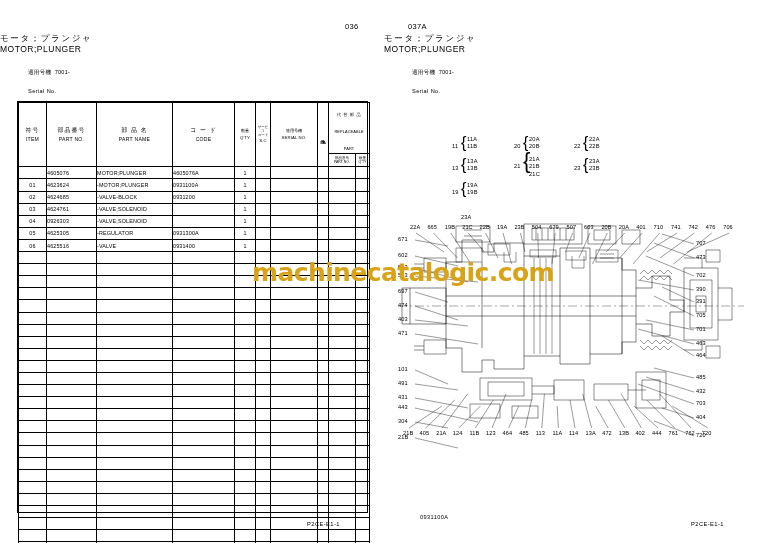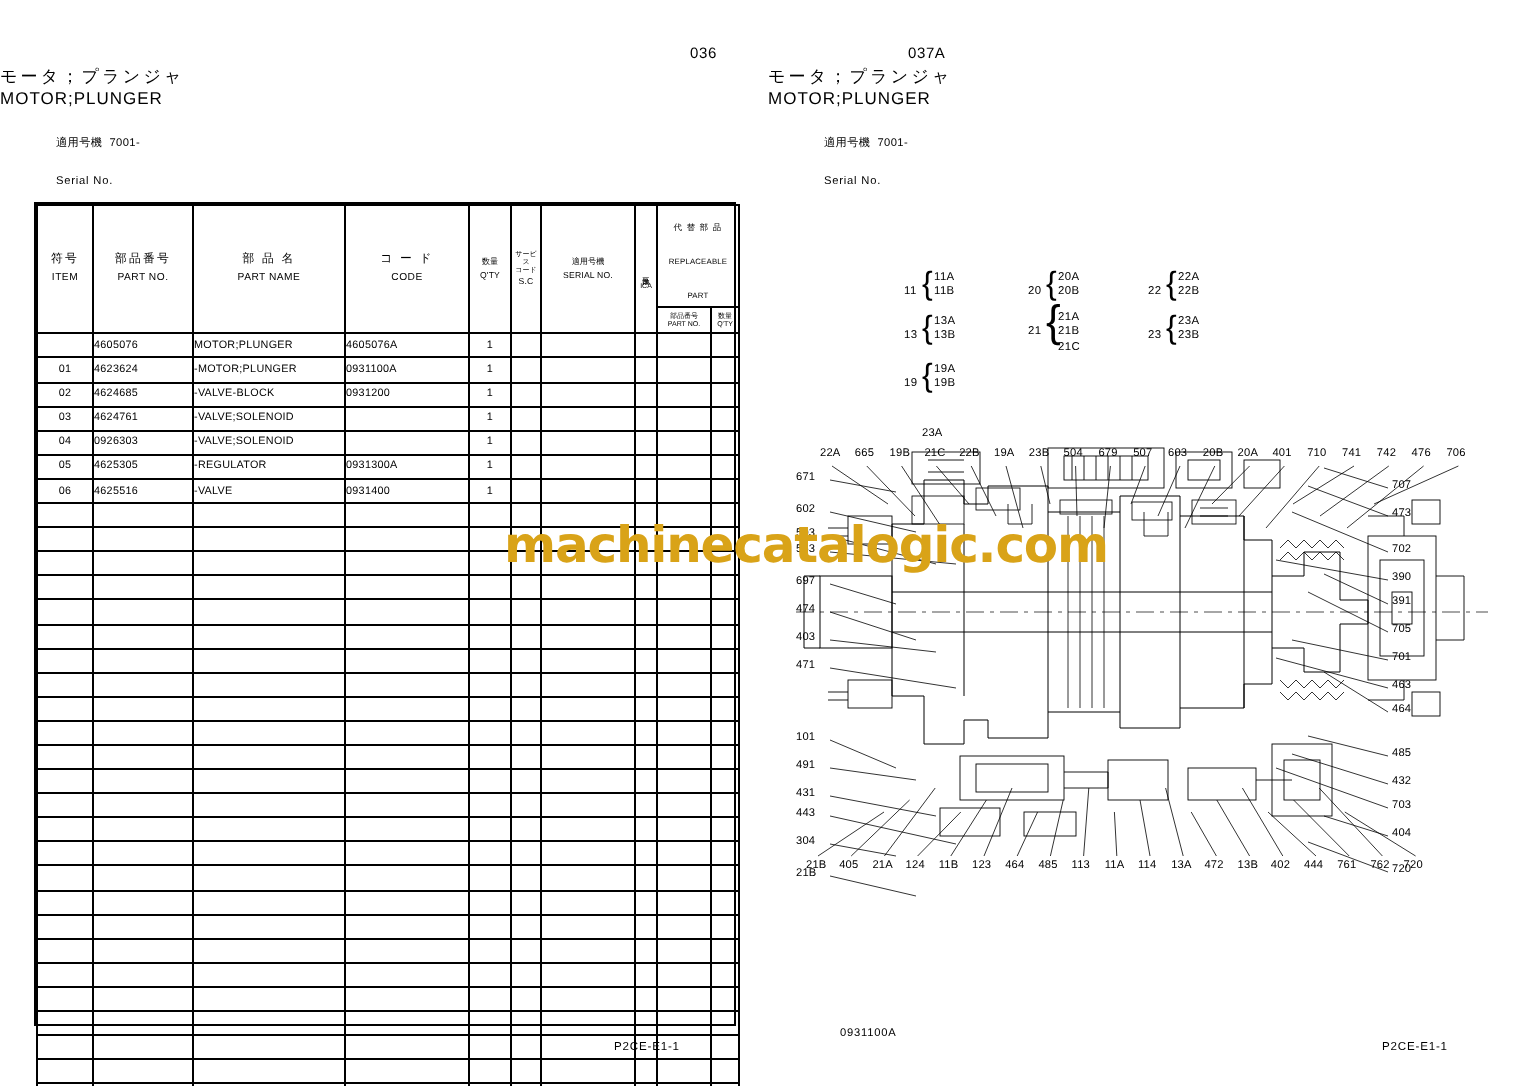--- a/index.html
+++ b/index.html
@@ -6,21 +6,21 @@
   body{width:768px;height:543px;overflow:hidden;
        font-family:"Liberation Sans","DejaVu Sans",sans-serif;color:#000;}
   .page{position:relative;width:768px;height:543px;}
 
   .half{position:absolute;top:0;height:543px;width:384px;}
   .left{left:0;}
   .right{left:384px;}
 
   .pageno{position:absolute;font-size:7.5px;letter-spacing:.3px;}
   .pageno.l{left:345px;top:22px;}
-  .pageno.r{left:24px;top:22px;margin-left:46px;}
+  .pageno.r{left:24px;top:22px;}
 
   .ttl{position:absolute;left:0;width:384px;text-align:left;}
   .ttl .jp{font-size:8.5px;letter-spacing:1.6px;line-height:11px;}
   .ttl .en{font-size:8.5px;letter-spacing:.5px;line-height:11px;}
   .ttl.l{top:33px;}
   .ttl.r{top:33px;}
 
   .serial{position:absolute;font-size:5.6px;line-height:6.2px;white-space:pre;}
   .serial .row1{letter-spacing:.2px;}
   .serial .row2{letter-spacing:.4px;}

